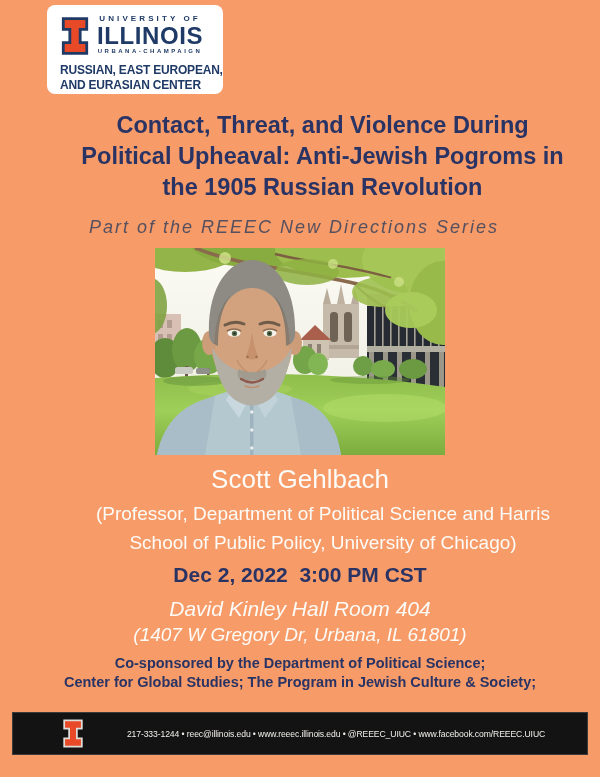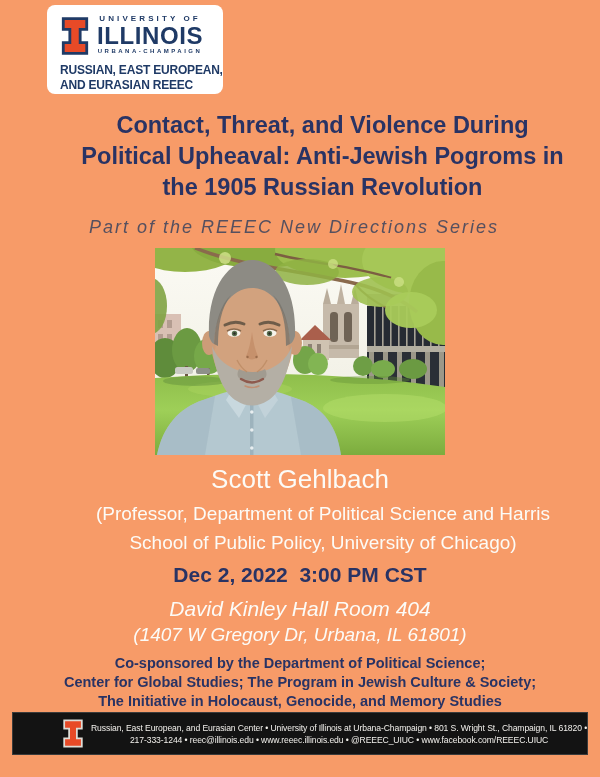--- a/index.html
+++ b/index.html
@@ -60,21 +60,21 @@
         <path d="M7,7 H57 V30 H43 V58 H57 V81 H7 V58 H21 V30 H7 Z" fill="#E84A27" stroke="#1F3A66" stroke-width="6" stroke-linejoin="miter"></path>
       </svg>
       <div class="logo-text">
         <div class="uni-line">UNIVERSITY OF</div>
         <div class="illinois-word">ILLINOIS</div>
         <div class="campus-line">URBANA-CHAMPAIGN</div>
       </div>
     </div>
     <div class="center-name">
       <div>RUSSIAN, EAST EUROPEAN,</div>
-      <div>AND EURASIAN REEEC</div>
+      <div>AND EURASIAN CENTER</div>
     </div>
   </div>
 
   <h1 class="title">
     <span>Contact, Threat, and Violence During</span><br>
     <span>Political Upheaval: Anti-Jewish Pogroms in</span><br>
     <span>the 1905 Russian Revolution</span>
   </h1>
 
   <div class="series">Part of the REEEC New Directions Series</div>
@@ -247,26 +247,24 @@
     <div>School of Public Policy, University of Chicago)</div>
   </div>
 
   <div class="center-text datetime">Dec 2, 2022  3:00 PM CST</div>
   <div class="center-text venue">David Kinley Hall Room 404</div>
   <div class="center-text address">(1407 W Gregory Dr, Urbana, IL 61801)</div>
 
   <div class="center-text cosponsors">
     <div>Co-sponsored by the Department of Political Science;</div>
     <div>Center for Global Studies; The Program in Jewish Culture &amp; Society;</div>
-    <div>The Initiative in Holocaust, Genocide, and Memory Studies</div>
   </div>
 
   <footer class="footer-bar">
     <svg class="footer-i" viewBox="0 0 64 88">
       <path d="M7,7 H57 V30 H43 V58 H57 V81 H7 V58 H21 V30 H7 Z" fill="#E84A27" stroke="#DEDCD6" stroke-width="5" stroke-linejoin="miter"></path>
     </svg>
     <div class="footer-text">
-      <div>Russian, East European, and Eurasian Center • University of Illinois at Urbana-Champaign • 801 S. Wright St., Champaign, IL 61820 •</div>
       <div>217-333-1244 • reec@illinois.edu • www.reeec.illinois.edu • @REEEC_UIUC • www.facebook.com/REEEC.UIUC</div>
     </div>
   </footer>
 
 </div>
 
 </body></html>

